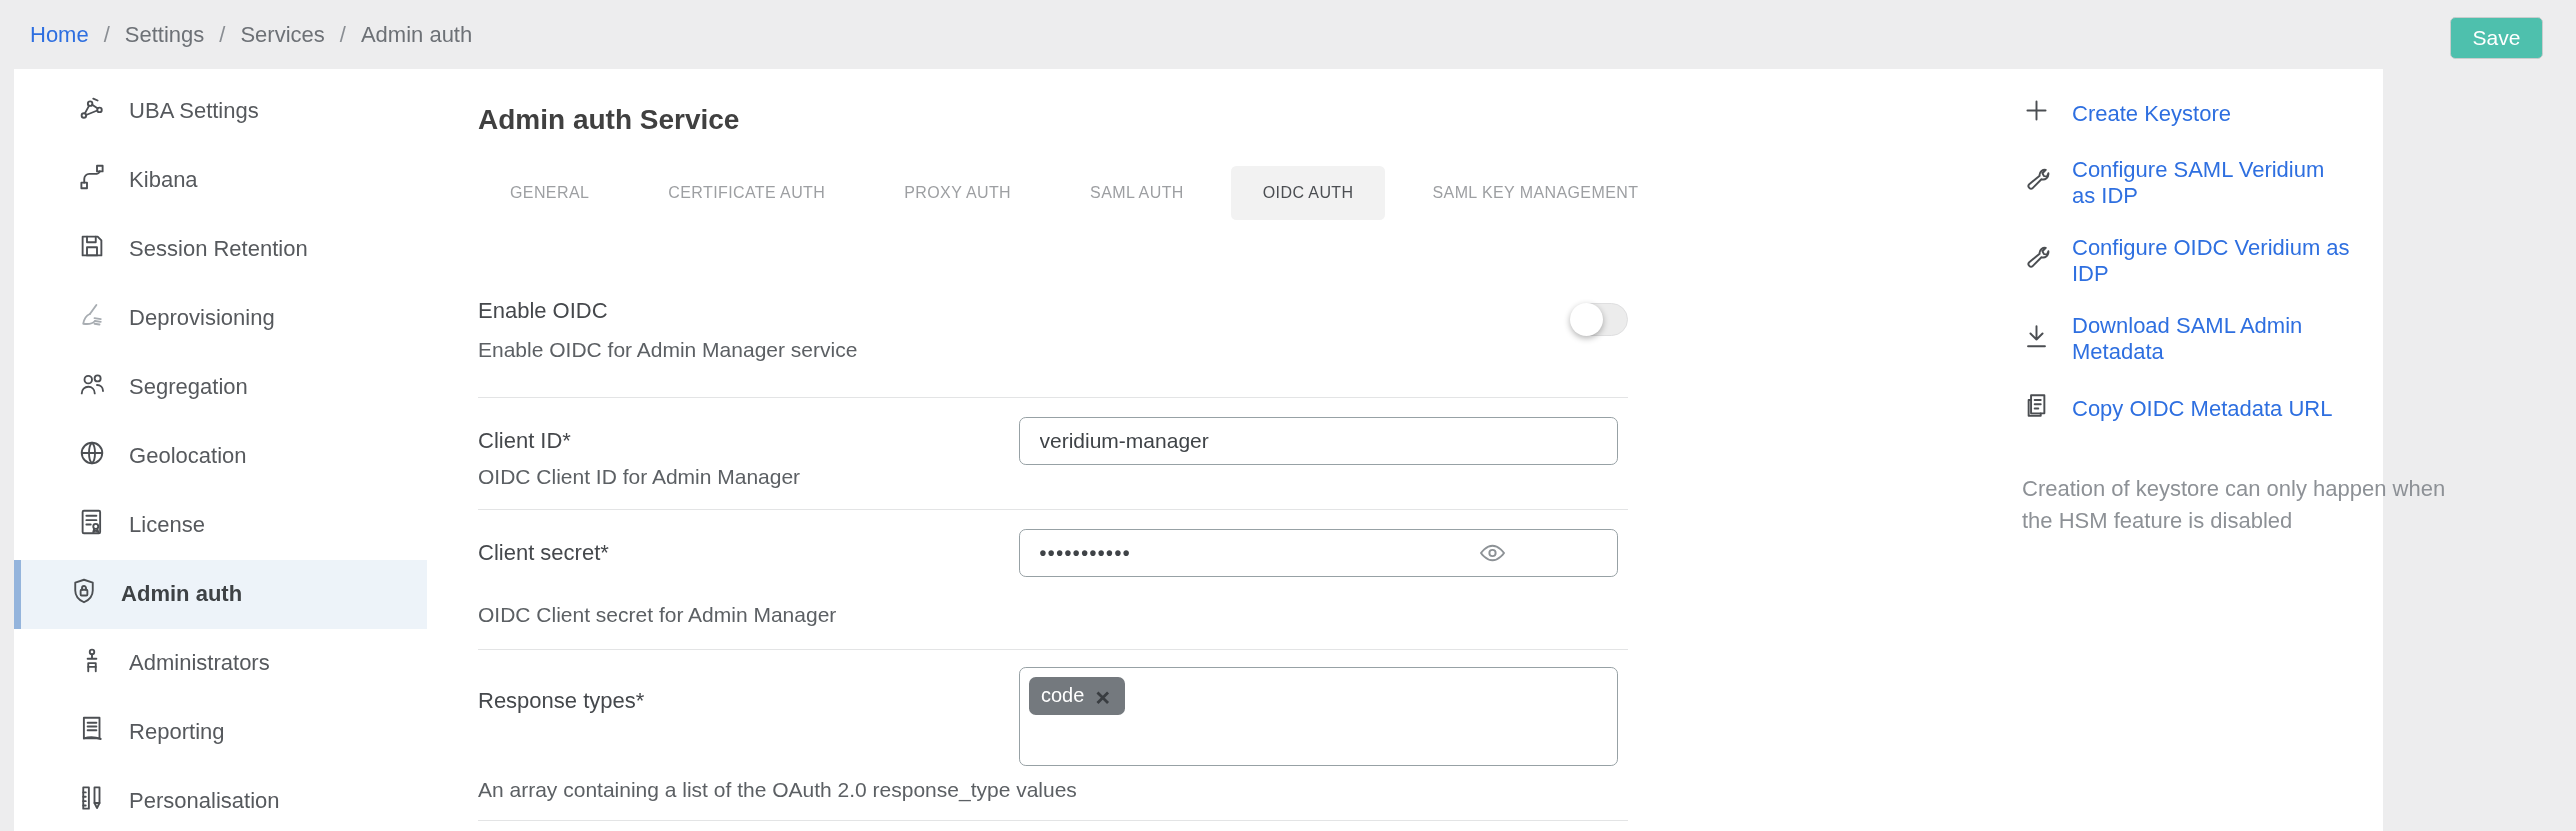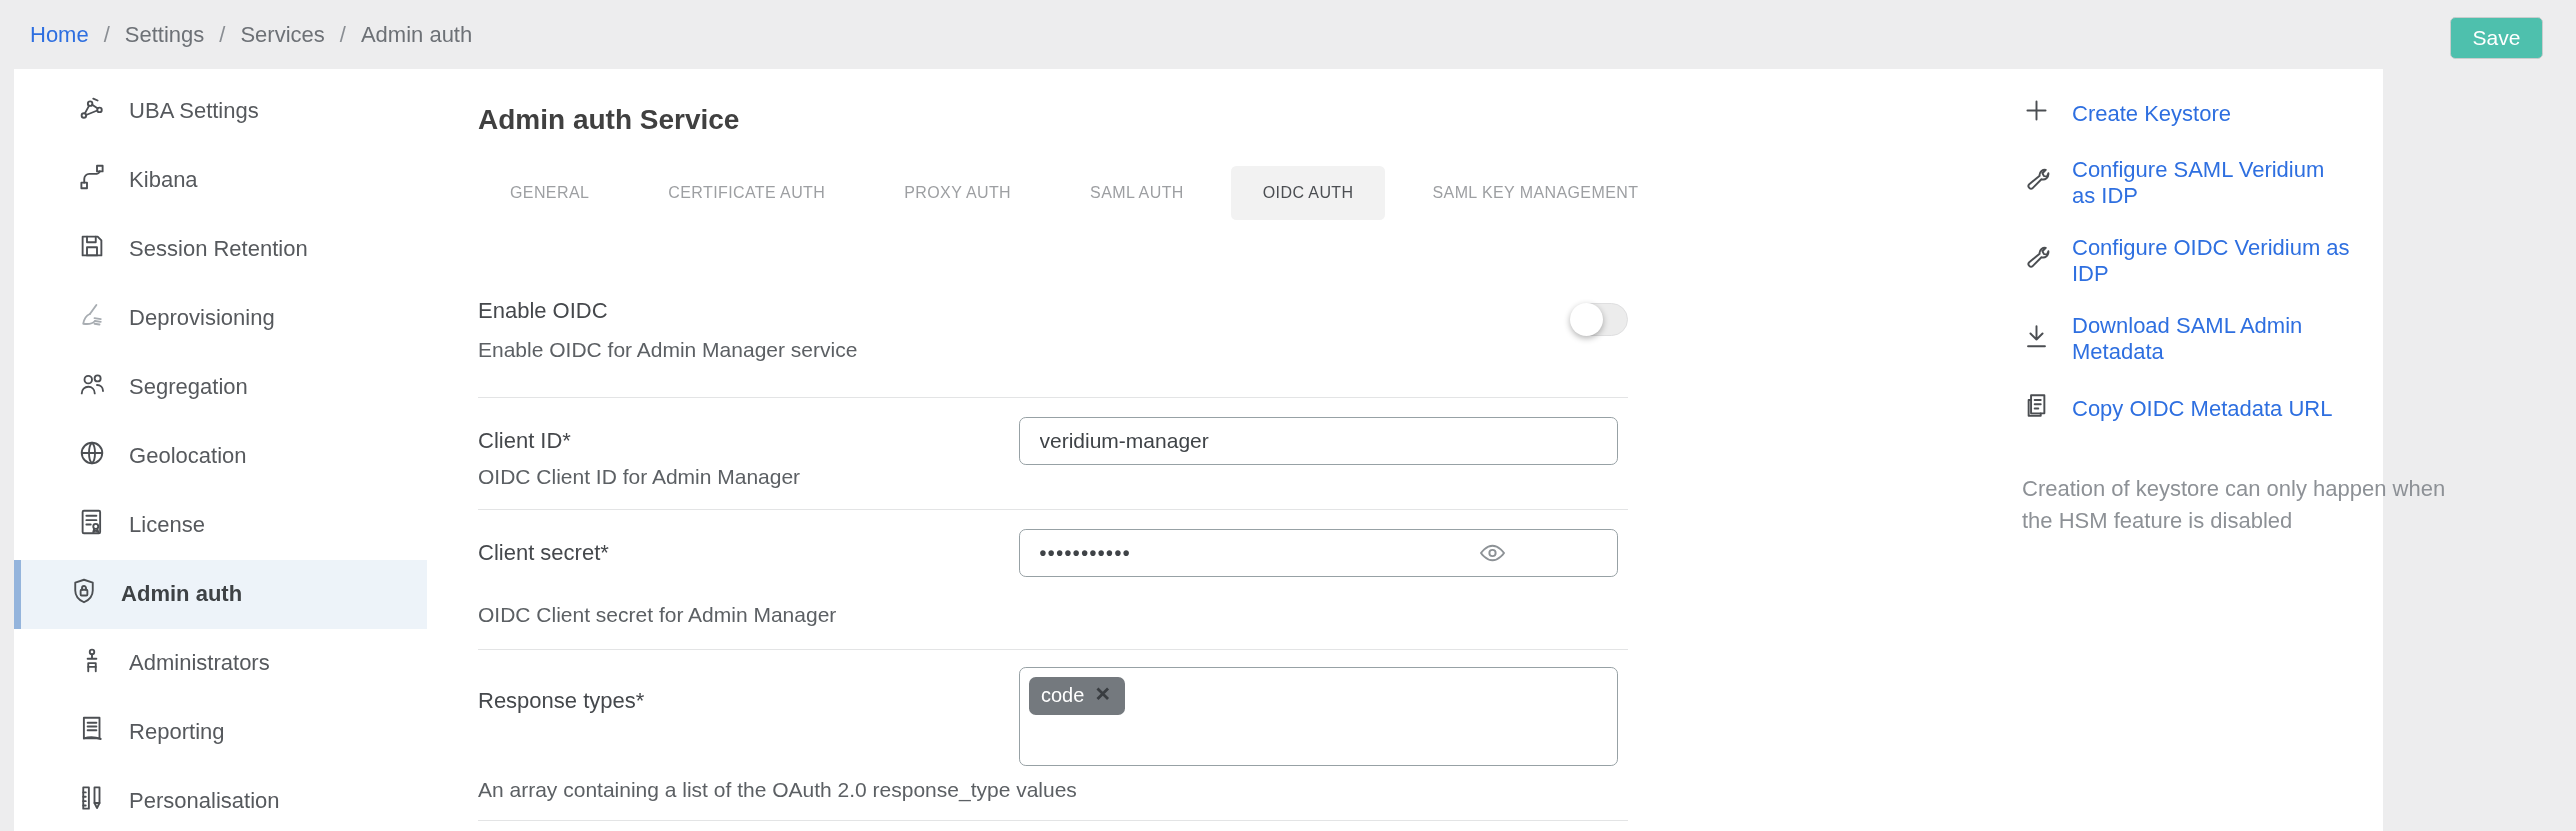--- a/index.html
+++ b/index.html
@@ -78,21 +78,21 @@
     position:absolute; right:15px; top:50%; transform:translateY(-50%);
     width:29px; height:29px; cursor:pointer;
   }
   .input-wrap .eye svg { width:29px; height:29px; stroke:#8d9296; stroke-width:1.6; fill:none; }
   .secret-input { letter-spacing:1.5px; font-weight:bold; font-size:19.5px; }
   .chips-box {
     width:599px; height:99px; border:1.5px solid #97a1a5; border-radius:6.8px;
     padding:9px; background:#ffffff;
   }
   .chip {
-    display:inline-flex; align-items:flex-start; gap:9px;
+    display:inline-flex; align-items:flex-end; gap:9px;
     background:#74797e; color:#ffffff; font-size:20px;
     padding:7.5px 12px; border-radius:6.8px;
   }
   .chip .chip-x { width:19.5px; height:19.5px; cursor:pointer; }
   .chip .chip-x svg { width:19.5px; height:19.5px; stroke:#393d41; stroke-width:3.4; }
   
   .toggle { position:relative; width:56px; height:33px; margin-top:4.5px; cursor:pointer; }
   .toggle .track {
     position:absolute; inset:0; border-radius:16.5px;
     background:#ececec; border:0.8px solid #dfdfe0;

